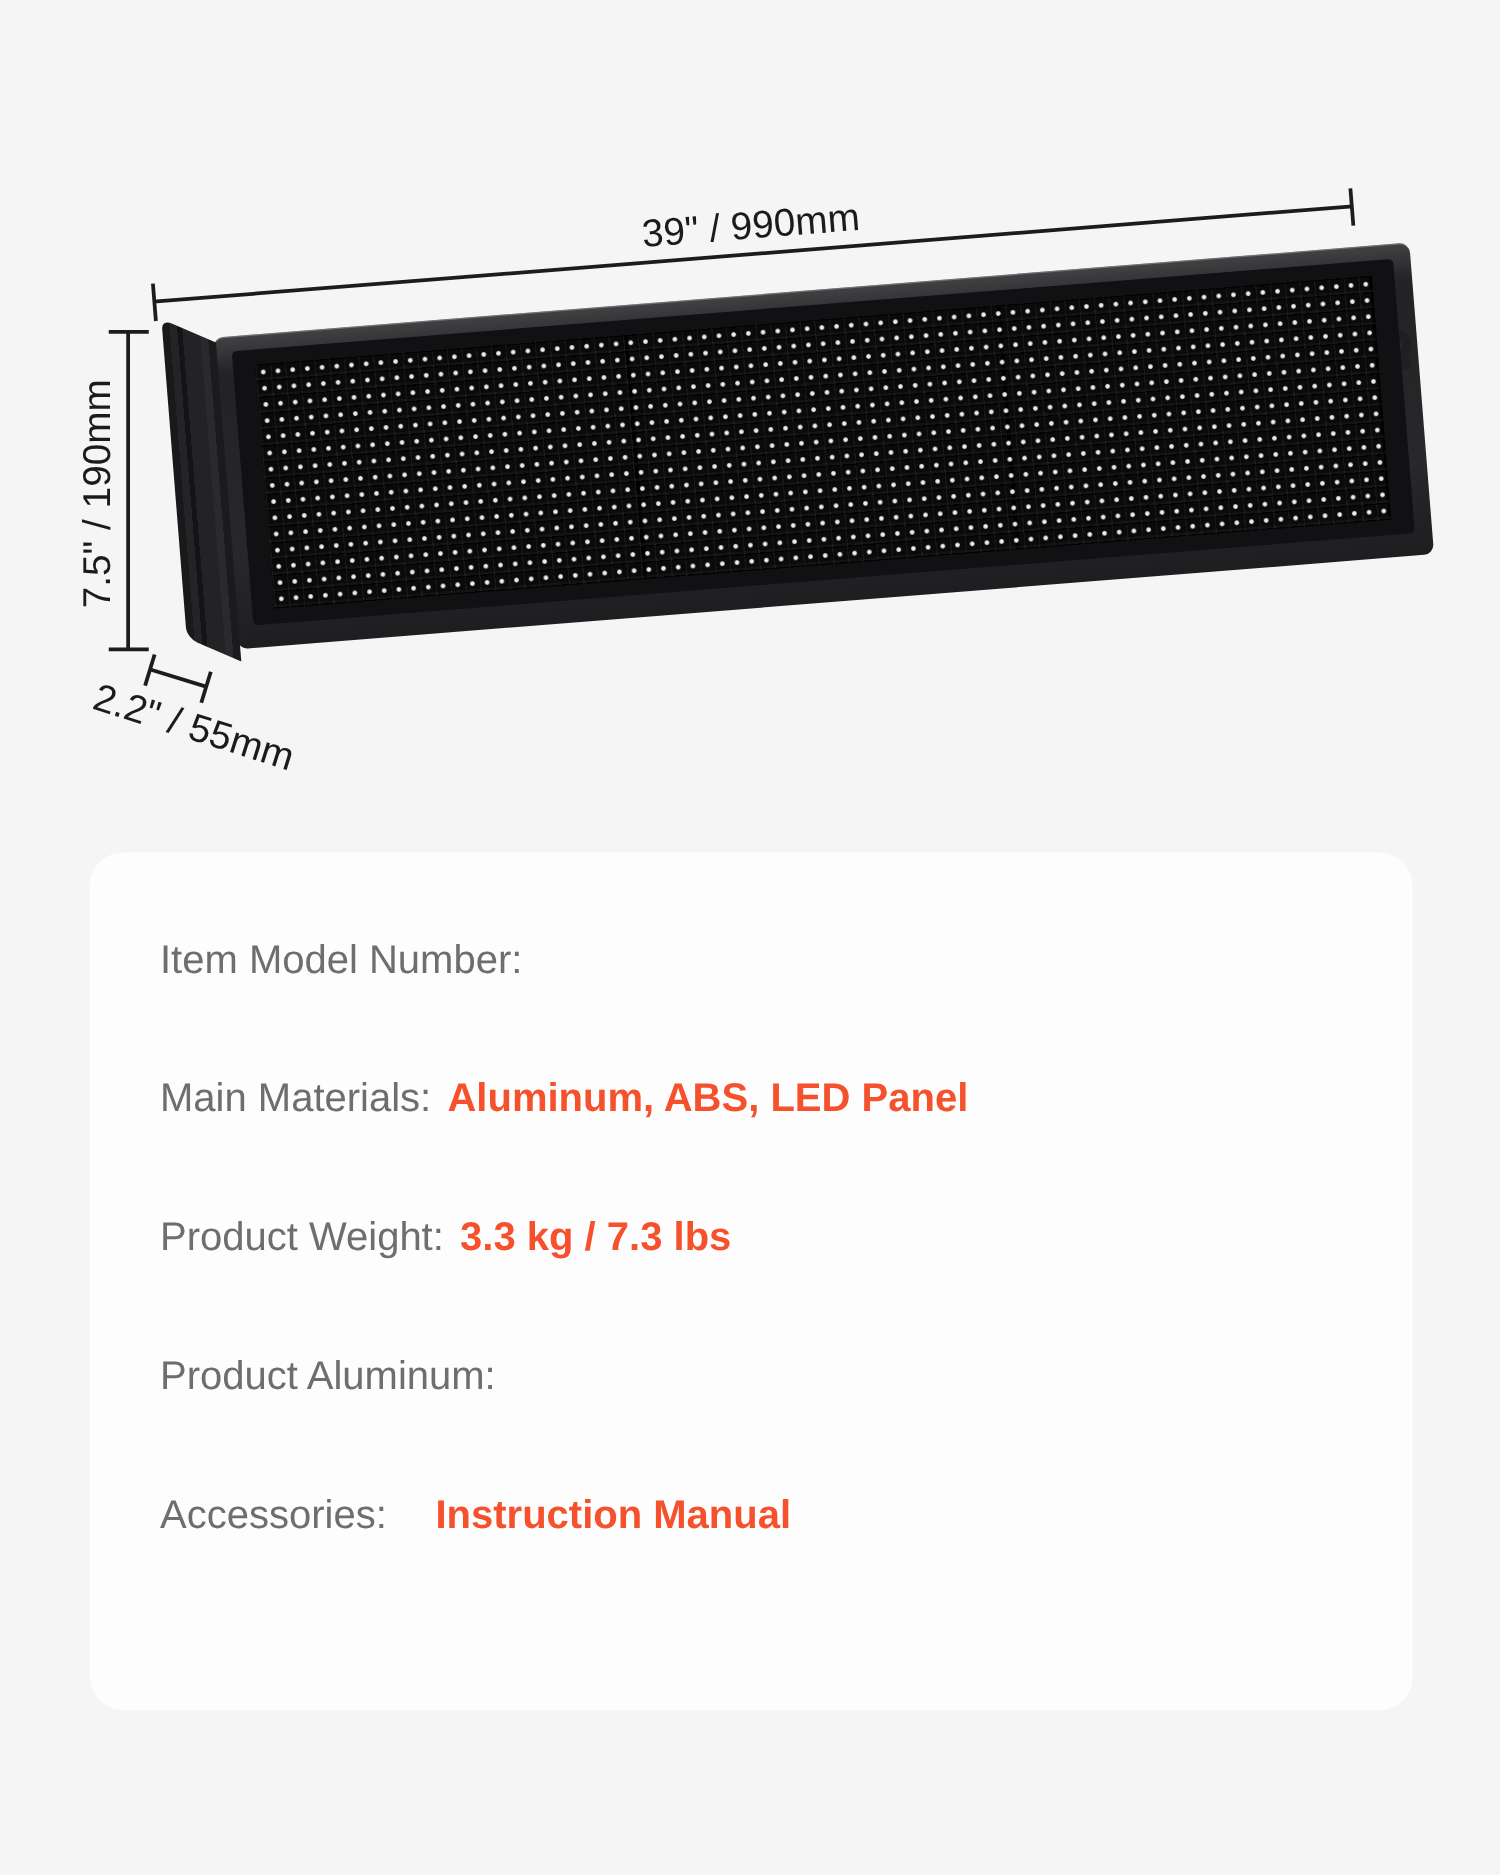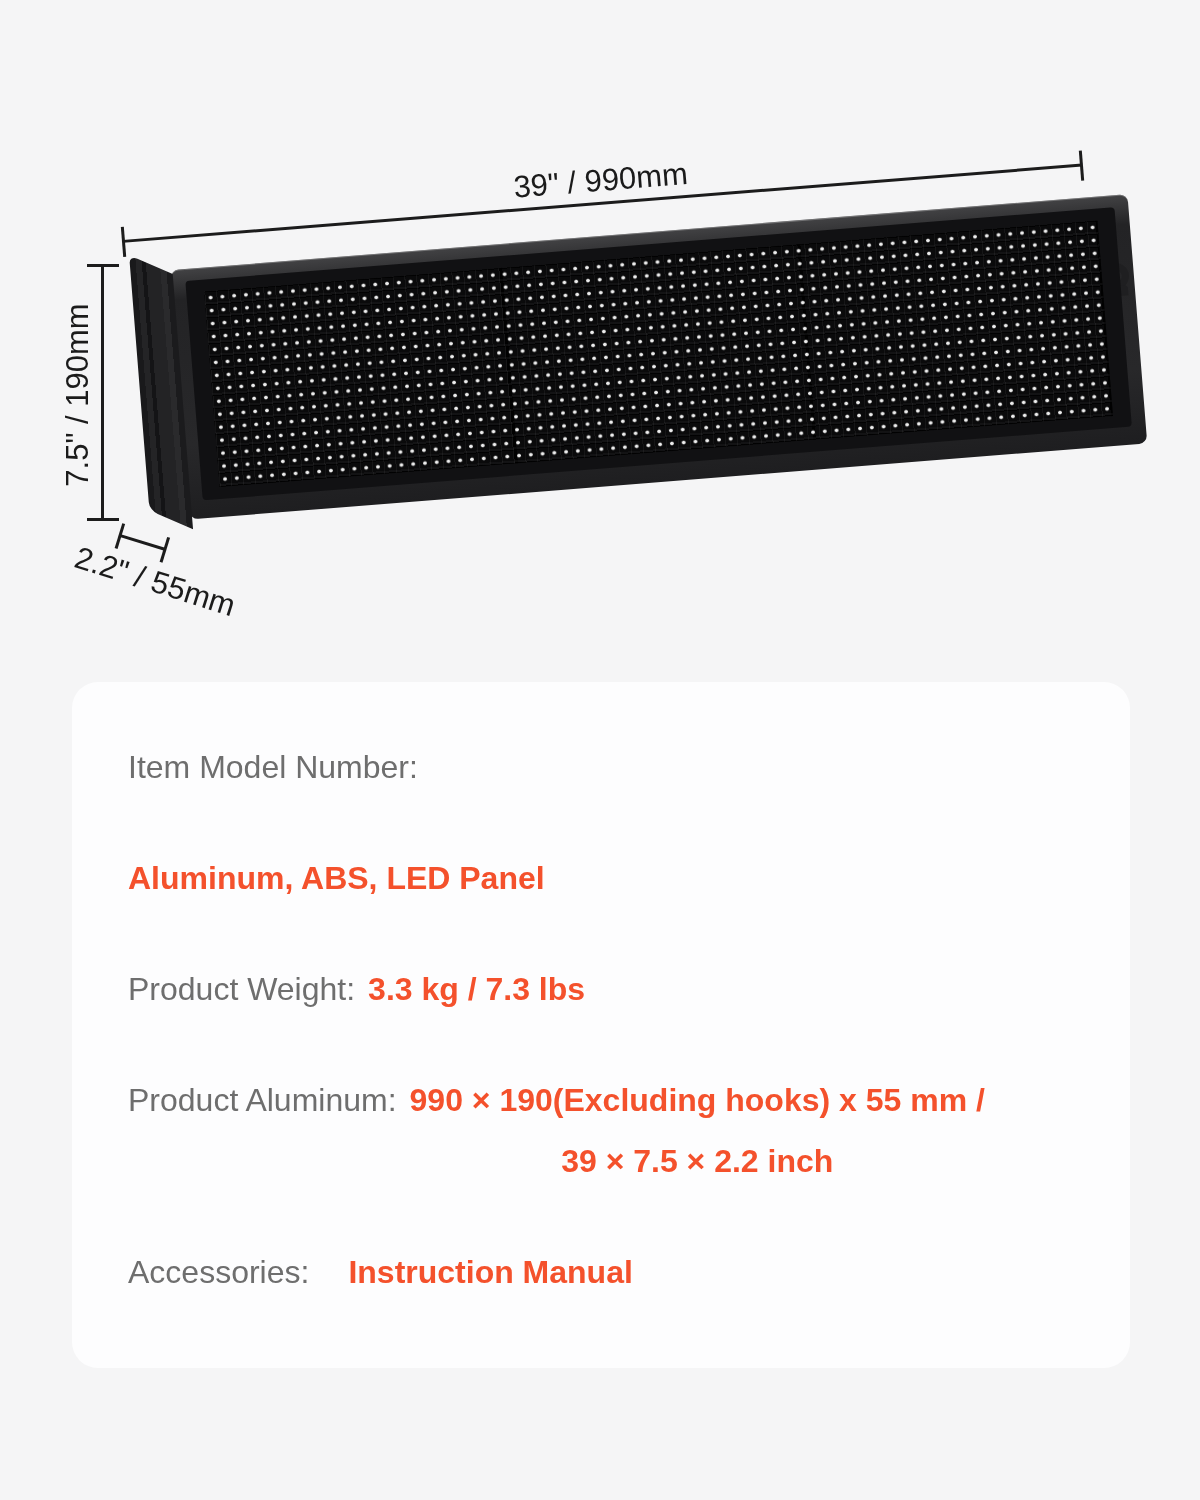--- a/index.html
+++ b/index.html
@@ -175,34 +175,31 @@
 
   </div>
 
   <div class="card">
 
     <div class="spec-row">
       <span class="spec-label">Item Model Number:</span>
     </div>
 
     <div class="spec-row">
+      <span class="spec-label">Main Materials:</span>
       <span class="spec-value">Aluminum, ABS, LED Panel</span>
     </div>
 
     <div class="spec-row">
       <span class="spec-label">Product Weight:</span>
       <span class="spec-value">3.3 kg / 7.3 lbs</span>
     </div>
 
     <div class="spec-row">
       <span class="spec-label">Product Aluminum:</span>
-      <span class="spec-value-block">
-        <span class="spec-value">990 × 190(Excluding hooks) x 55 mm /</span>
-        <span class="spec-value line2">39 × 7.5 × 2.2 inch</span>
-      </span>
     </div>
 
     <div class="spec-row spec-row-accessories">
       <span class="spec-label">Accessories:</span>
       <span class="spec-value">Instruction Manual</span>
     </div>
 
   </div>
 
 </div>

